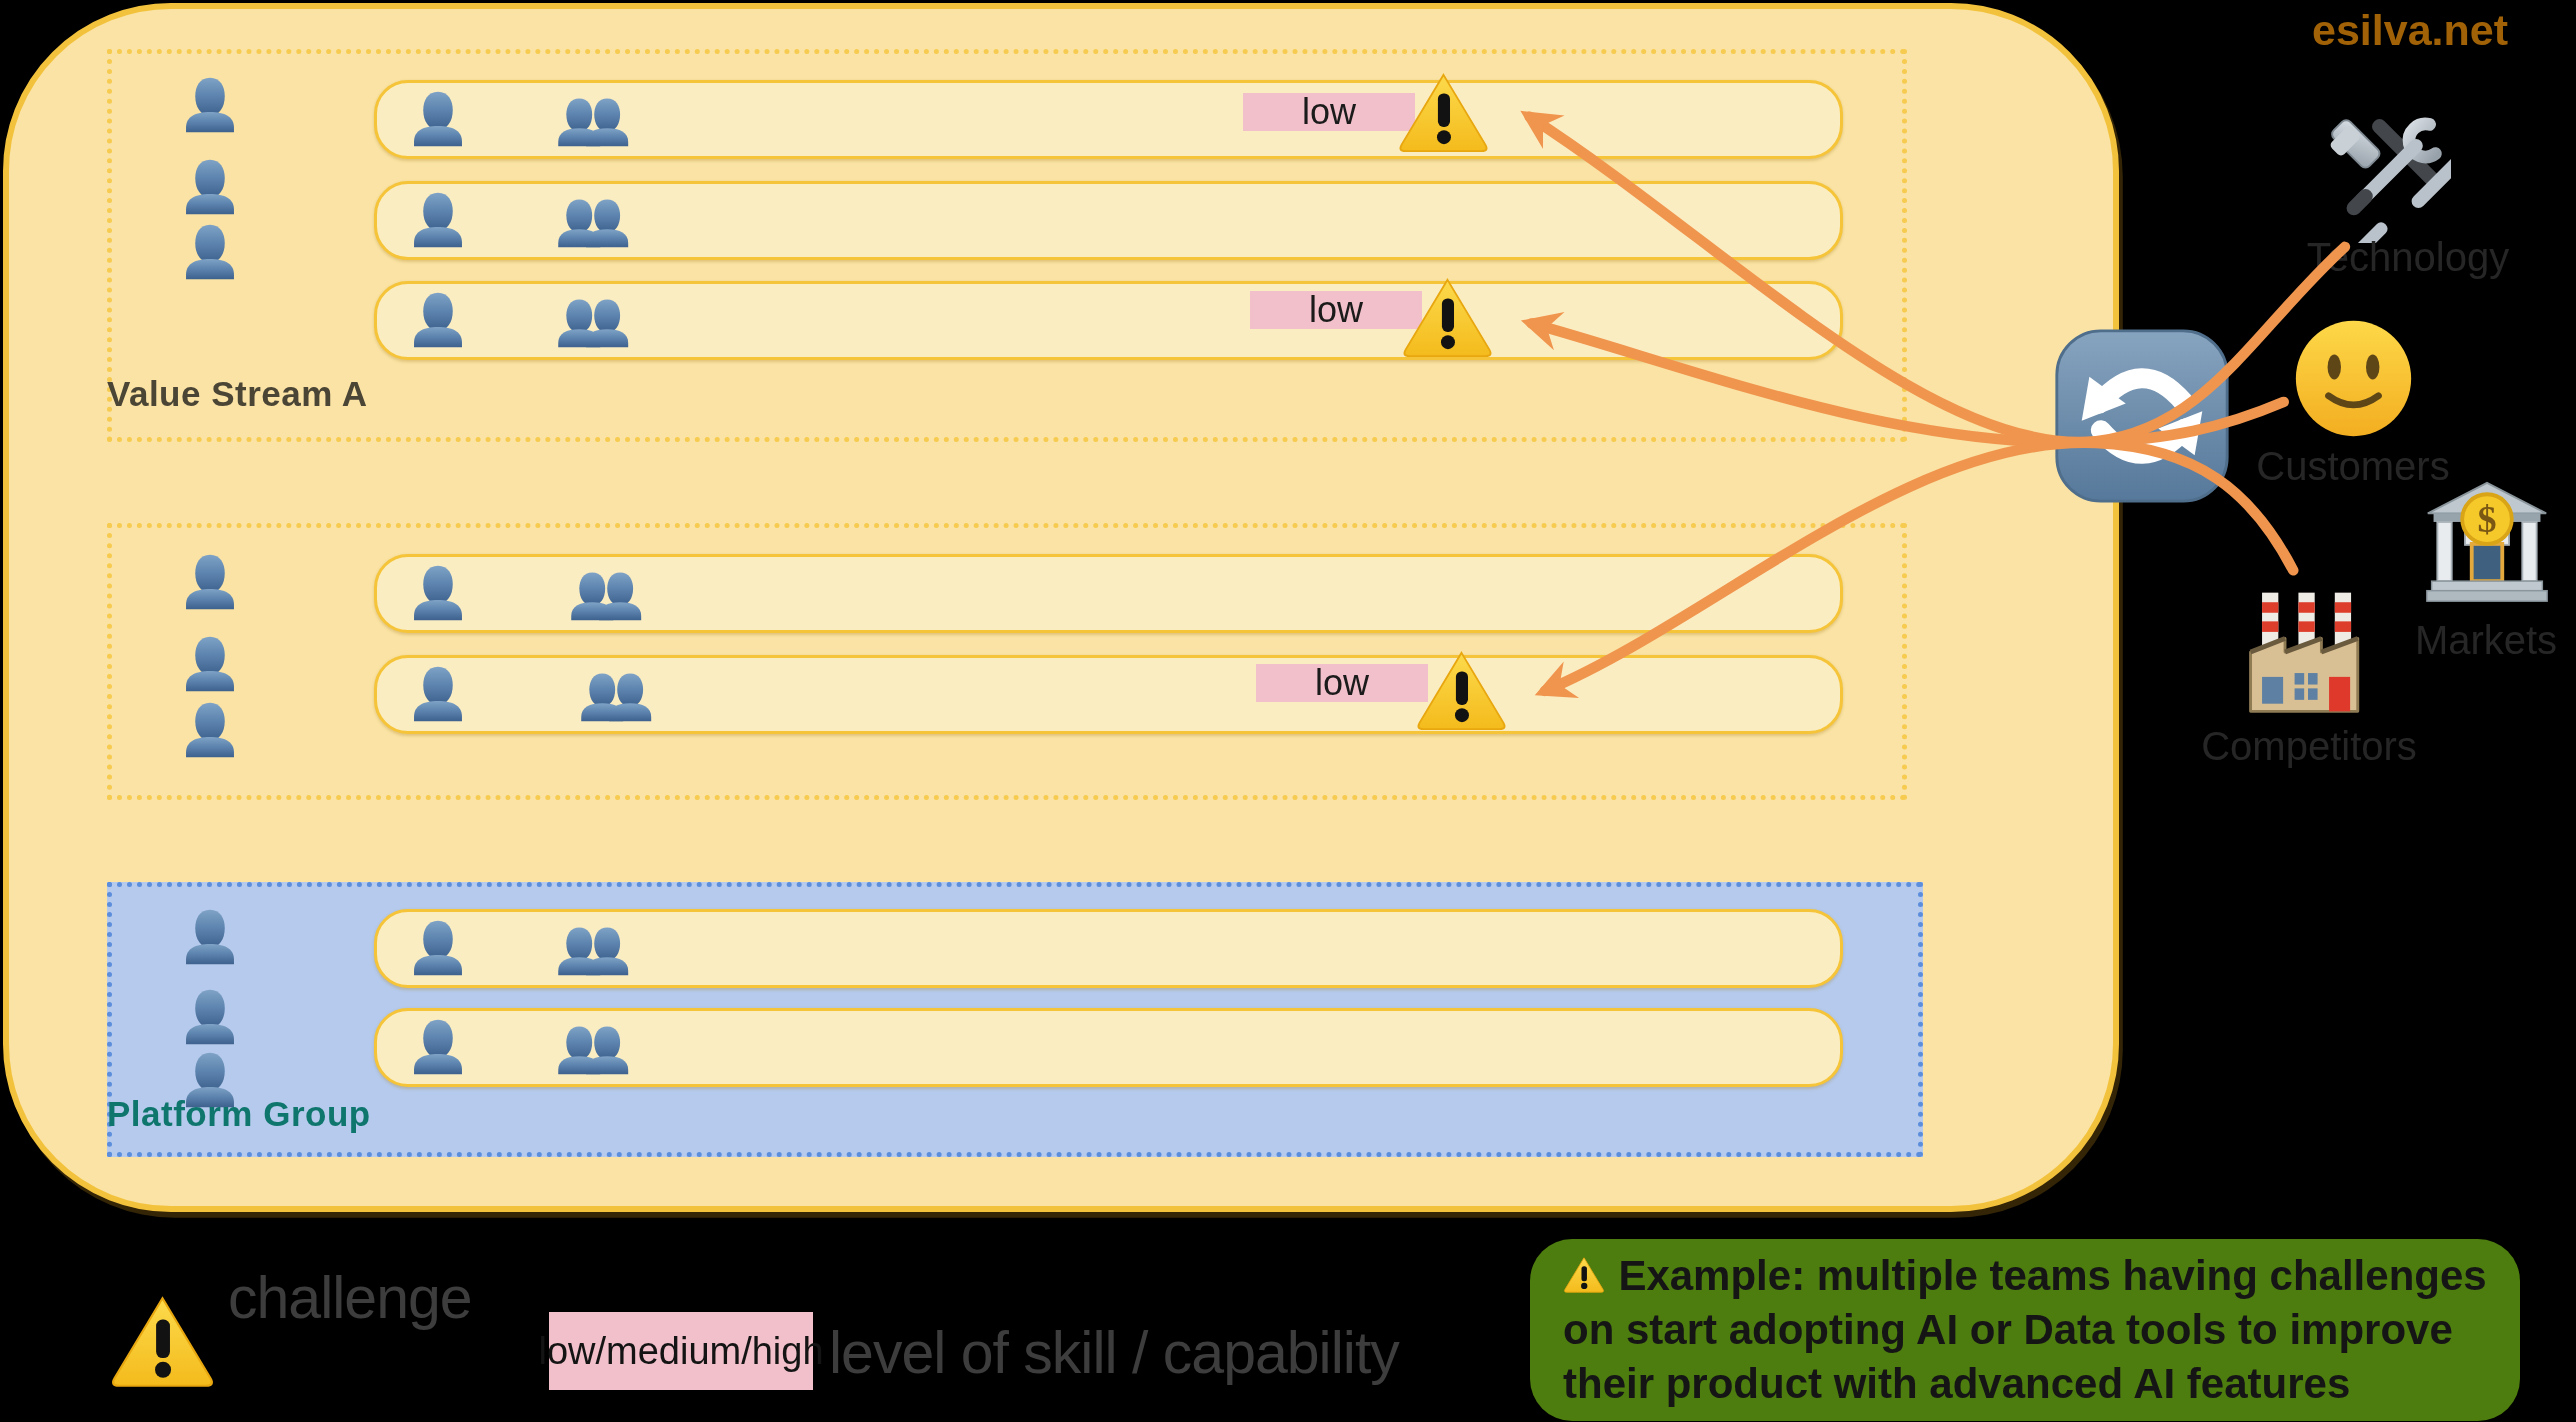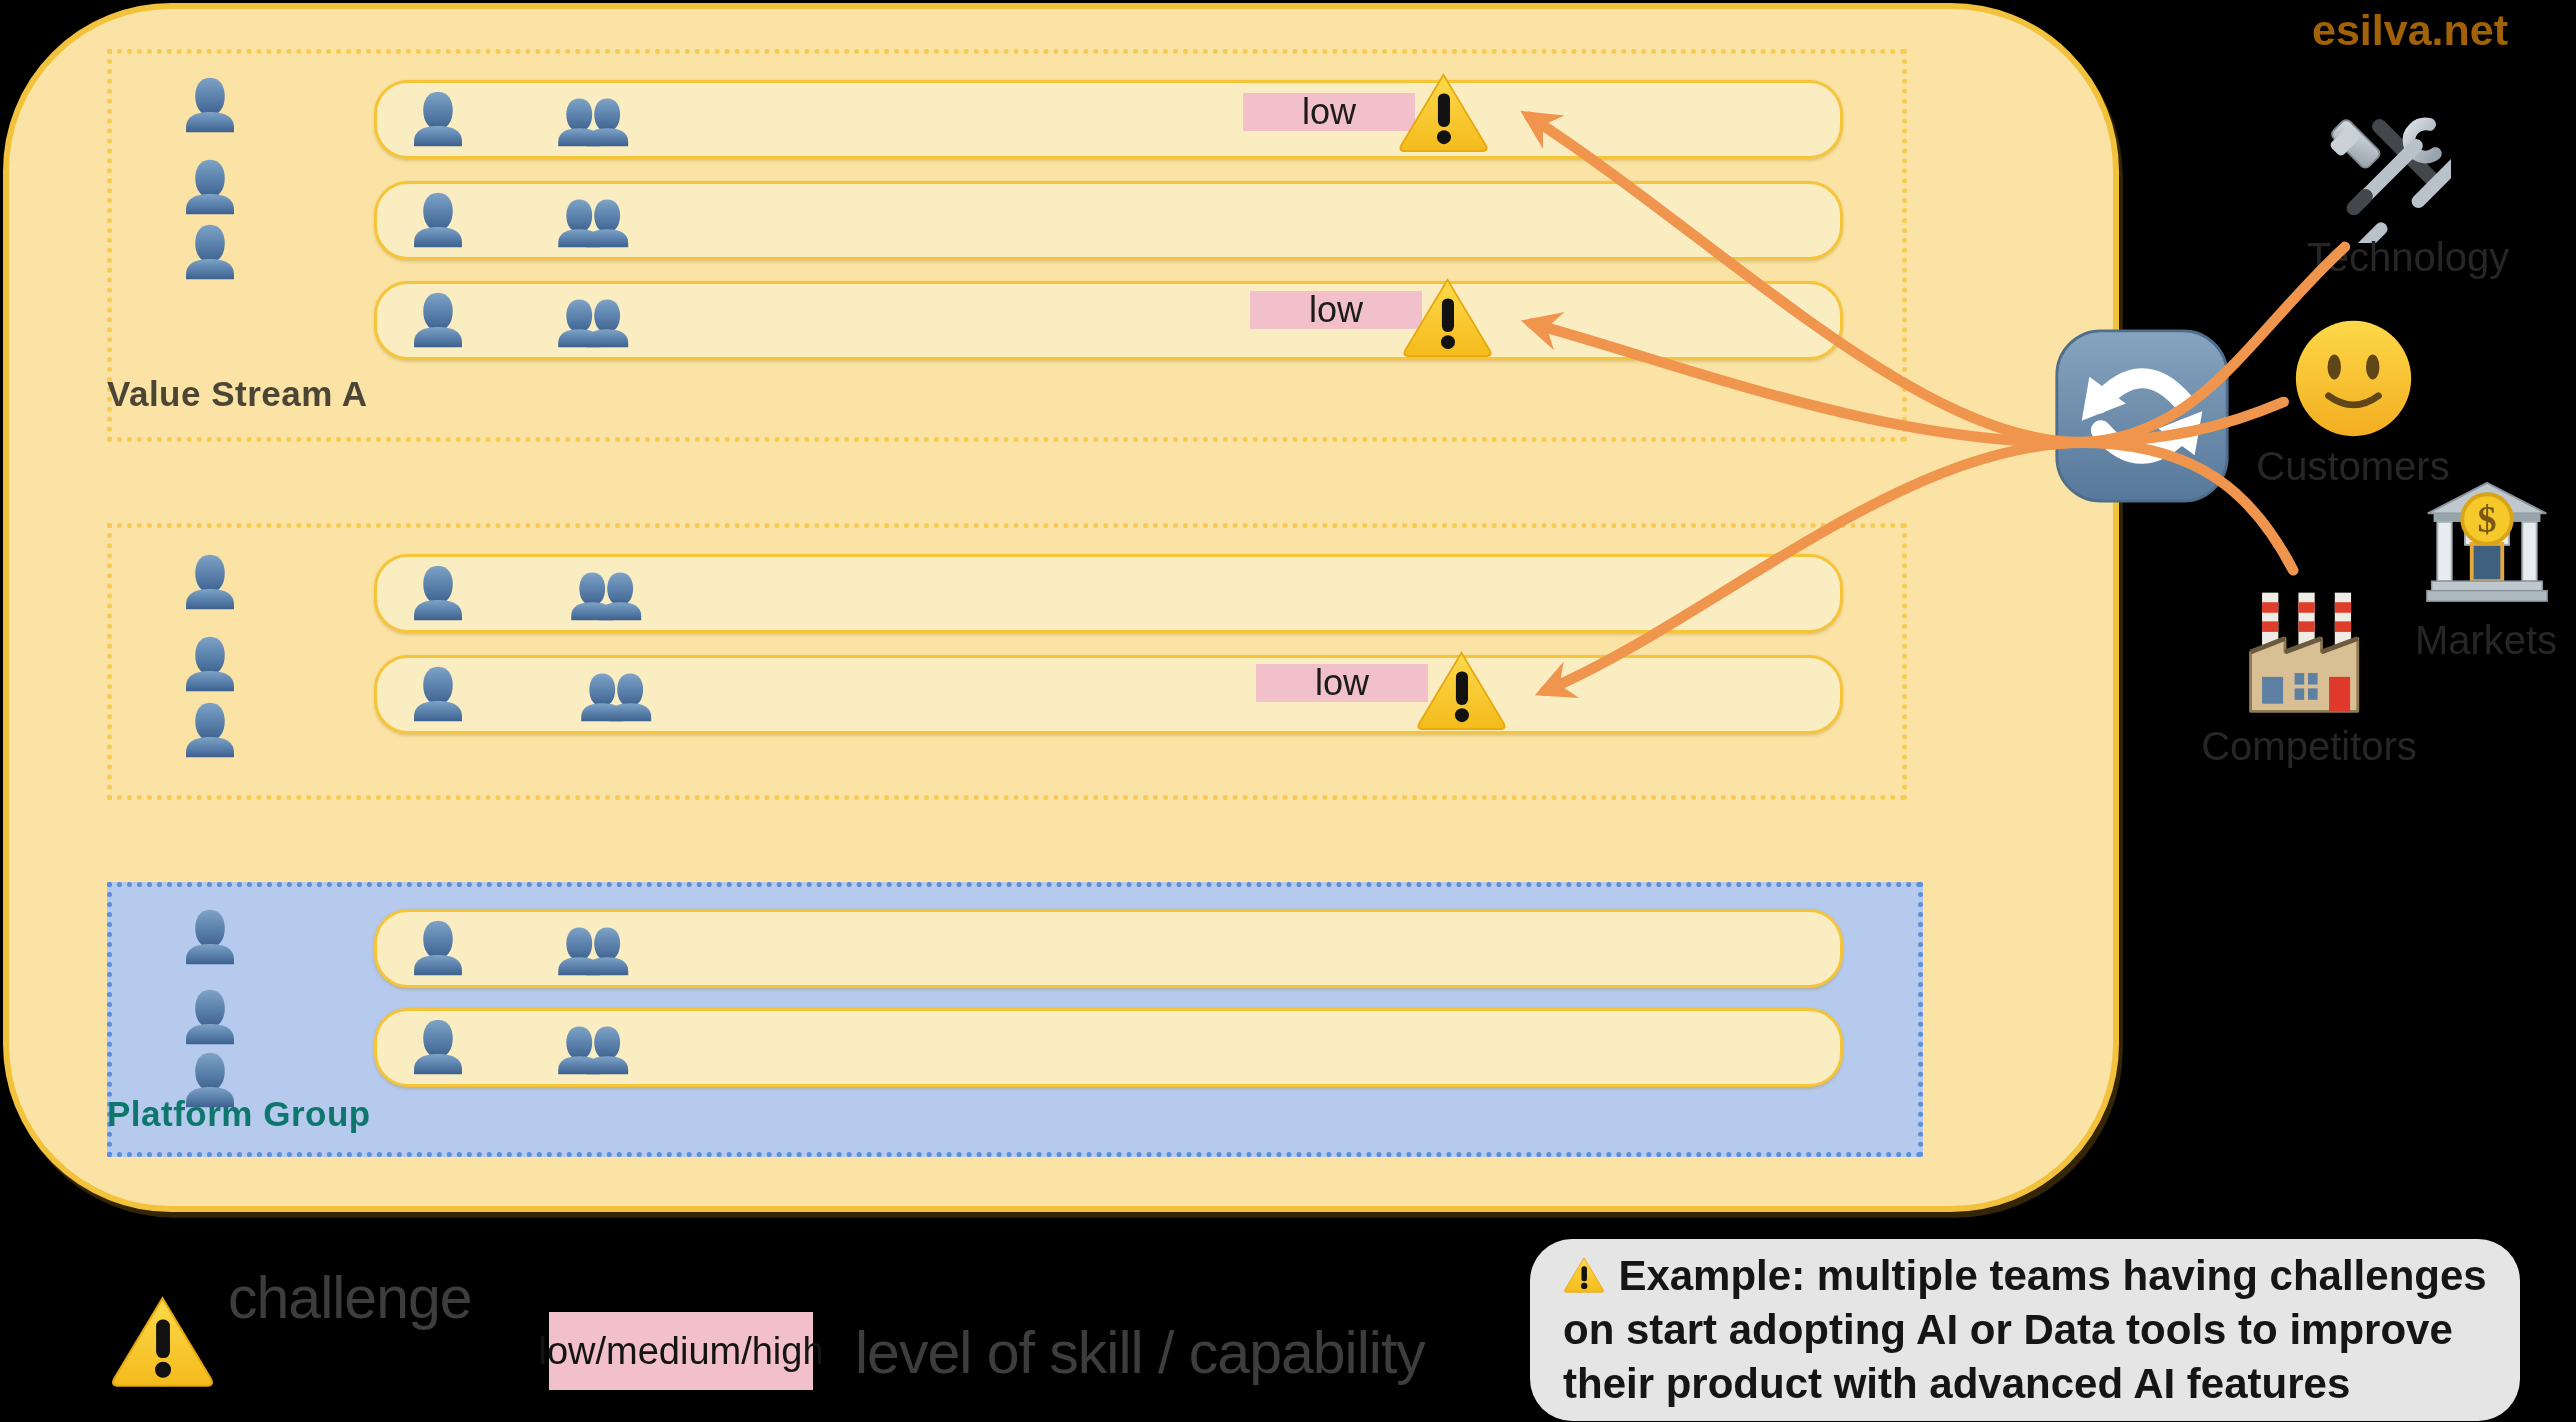--- a/index.html
+++ b/index.html
@@ -45,21 +45,21 @@
   .arrows{position:absolute;left:0;top:0;z-index:5;pointer-events:none;}
   .hub{z-index:4;}
 
   
   .legend-text{position:absolute;font-size:59px;color:#3D3D3D;letter-spacing:-1px;}
   .legend-pink{position:absolute;left:549px;top:1312px;width:264px;height:78px;background:#F1C0CA;
     display:flex;align-items:center;justify-content:center;font-size:38px;color:#141414;}
 
   
   .callout{position:absolute;left:1530px;top:1239px;width:990px;height:182px;
-    background:#e5e5e5;border-radius:42px;display:flex;align-items:center;
+    background:#4d7c0f;border-radius:42px;display:flex;align-items:center;
     padding:16px 33px;box-sizing:border-box;}
   .callout-text{font-size:42px;line-height:1.28;font-weight:bold;color:#151515;}
   .warn-inline{vertical-align:-3.8px;margin-right:13.4px;}
 </style>
 </head>
 <body>
 
 <svg width="0" height="0" style="position:absolute" aria-hidden="true">
   <defs>
     <linearGradient id="gradPerson" x1="0" y1="0" x2="0" y2="1">
@@ -290,21 +290,21 @@
       <rect x="70" y="108" width="10" height="12" fill="#5D80A3"></rect>
     <rect x="92" y="96" width="22" height="36" fill="#DF392C"></rect>
   </svg>
   <div class="factor-label" style="left:2156px;top:724px">Competitors</div>
 
   <svg class="warn" style="left:109px;top:1294px" width="107" height="96" viewBox="0 0 100 90">
       <use href="#warn-shape"></use>
     </svg>
   <div class="legend-text" style="left:228px;top:1264px">challenge</div>
   <div class="legend-pink">low/medium/high</div>
-  <div class="legend-text" style="left:855px;top:1319px">level of skill / capability</div>
+  <div class="legend-text" style="left:829px;top:1319px">level of skill / capability</div>
 
   <div class="callout">
     <div class="callout-text">
       <svg class="warn-inline" width="42" height="38" viewBox="0 0 100 90">
           <use href="#warn-shape"></use>
         </svg><span>Example: multiple teams having challenges on start adopting AI or Data tools to improve their product with advanced AI features</span>
     </div>
   </div>
 
 </div>

